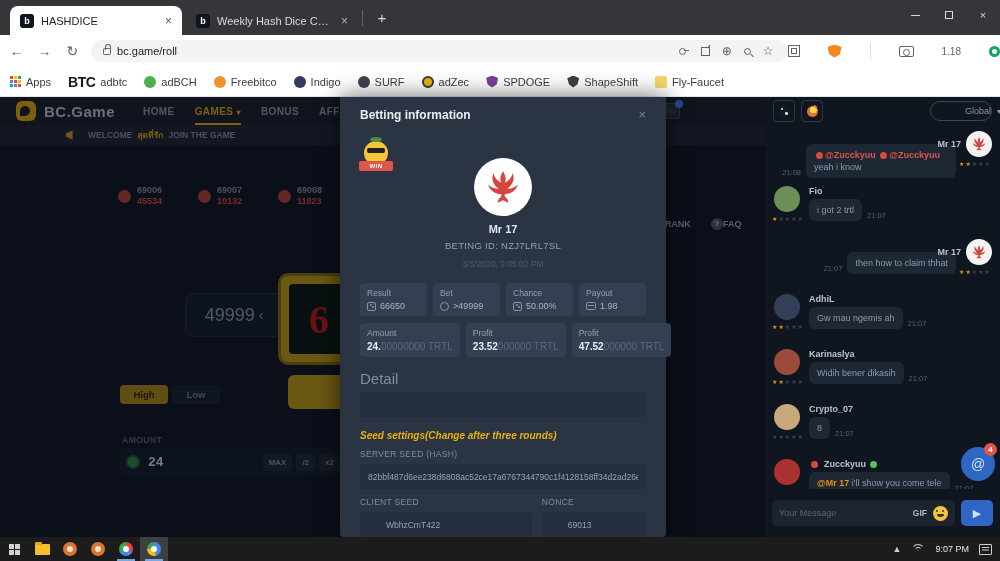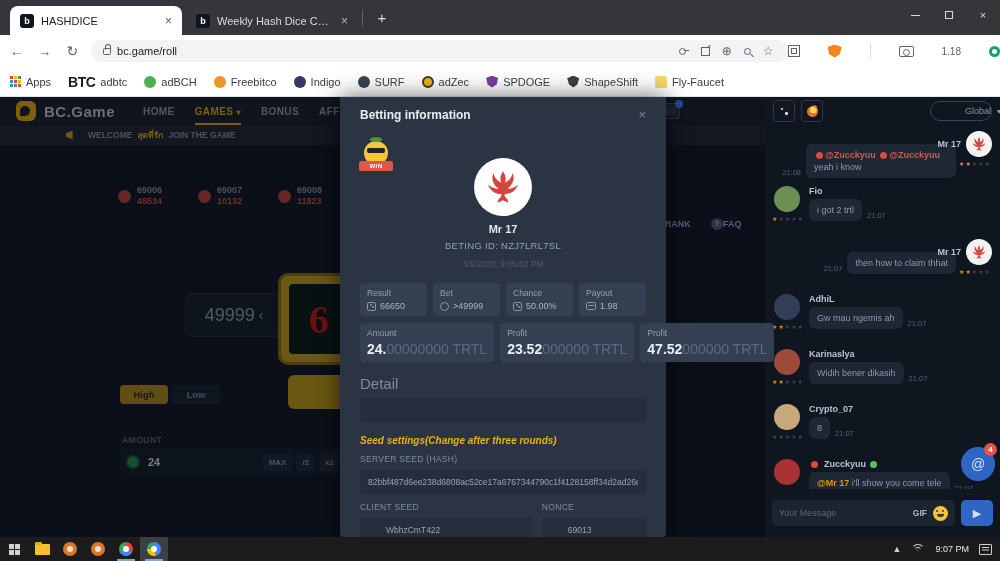--- a/index.html
+++ b/index.html
@@ -104,21 +104,21 @@
   .slot-window { width:100%; height:100%; background:#0e1d17; border-radius:4px; display:flex; align-items:center; justify-content:center; }
   .slot-digit { font-size:40px; font-weight:bold; color:#c81e1e; font-family:"Liberation Serif", serif; }
 
   .btn-high { position:absolute; left:120px; top:288px; width:48px; height:19px; background:#b5901e; border-radius:4px; color:#352c04; font-size:9.5px; font-weight:bold; display:flex; align-items:center; justify-content:center; }
   .btn-low { position:absolute; left:172px; top:288px; width:48px; height:19px; background:#1d2634; border-radius:4px; color:#7a8698; font-size:9.5px; font-weight:bold; display:flex; align-items:center; justify-content:center; }
   .btn-bet { position:absolute; left:288px; top:278px; width:70px; height:34px; background:#c9a21a; border-radius:6px; }
 
   .amount-label { position:absolute; left:122px; top:338px; font-size:8.5px; font-weight:bold; color:#5e6a7c; letter-spacing:.5px; }
   .amount-box { position:absolute; left:120px; top:351px; width:226px; height:28px; background:#17202e; border-radius:6px; display:flex; align-items:center; padding:0 6px; }
   .coin { width:14px; height:14px; border-radius:50%; background:#2e8f4e; border:2px solid #1f6236; margin-right:8px; }
-  .amount-val { font-size:11px; font-weight:bold; color:#dfe5ec; flex:1; }
+  .amount-val { font-size:13px; font-weight:bold; color:#dfe5ec; flex:1;font-family:Liberation Mono, monospace; }
   .mini-btn { background:#222c3c; border-radius:3px; color:#8b97a8; font-size:8px; font-weight:bold; padding:4px 6px; margin-left:4px; }
 
   
   .modal { position:absolute; left:340px; top:0; width:326px; height:440px; background:#2b3442; z-index:30; border-radius:0 0 4px 4px; box-shadow:0 0 24px rgba(0,0,0,.6); padding:0 20px; }
   .modal-head { display:flex; align-items:center; justify-content:space-between; padding-top:10px; }
   .modal-title { font-size:12px; font-weight:bold; color:#e8edf4; }
   .modal-close { color:#7b879a; font-size:13px; }
   .win-badge { position:absolute; left:21px; top:44px; width:30px; height:30px; }
   .win-face { width:24px; height:24px; border-radius:50%; background:#f4c53a; margin:0 auto; position:relative; }
   .win-face::before { content:""; position:absolute; left:3px; top:7px; width:18px; height:5px; background:#222; border-radius:2px; }
@@ -135,21 +135,21 @@
   .stat-val { font-size:9px; color:#a8b4c6; }
   .dice-ic { width:9px; height:9px; border:1.2px solid #8a96a8; border-radius:2px; position:relative; flex:none; }
   .dice-ic::before { content:""; position:absolute; left:1.5px; top:1.5px; width:2px; height:2px; background:#8a96a8; border-radius:50%; }
   .dice-ic::after { content:""; position:absolute; right:1.5px; bottom:1.5px; width:2px; height:2px; background:#8a96a8; border-radius:50%; }
   .coin-ic { width:9px; height:9px; border:1.3px solid #8a96a8; border-radius:50%; flex:none; }
   .card-ic { width:10px; height:8px; border:1.2px solid #8a96a8; border-radius:1.5px; position:relative; flex:none; }
   .card-ic::after { content:""; position:absolute; left:1px; right:1px; top:1.5px; height:1.3px; background:#8a96a8; }
   .amounts-grid { display:grid; grid-template-columns:repeat(3,1fr); gap:6px; margin-top:7px; }
   .amt-box { background:#343f52; border-radius:4px; padding:5px 7px; }
   .amt-label { font-size:8.5px; color:#93a0b2; }
-  .amt-valrow { font-size:14px; margin-top:3px; white-space:nowrap; }
+  .amt-valrow { font-size:10px; margin-top:3px; white-space:nowrap; }
   .amt-bold { color:#e8eef5; font-weight:bold; }
   .amt-dim { color:#5d6980; }
   .amt-cur { color:#5d6980; }
   .m-section { font-size:15px; color:#7e8ba0; margin-top:13px; }
   .m-sublabel { font-size:8.5px; color:#7e8ba0; margin-top:8px; letter-spacing:.3px; }
   .m-input { width:100%; height:25px; background:#242e3c; border:none; border-radius:3px; margin-top:5px; color:#97a3b4; font-size:8.5px; font-family:"Liberation Sans", sans-serif; padding:0 8px; }
   .m-input.center { text-align:center; }
   .seed-settings { font-size:10px; font-weight:bold; color:#e9b10e; margin-top:13px;font-style:italic; }
   .seed-row { display:flex; gap:10px; margin-top:0; }
   .seed-col1 { flex:1.65; }

